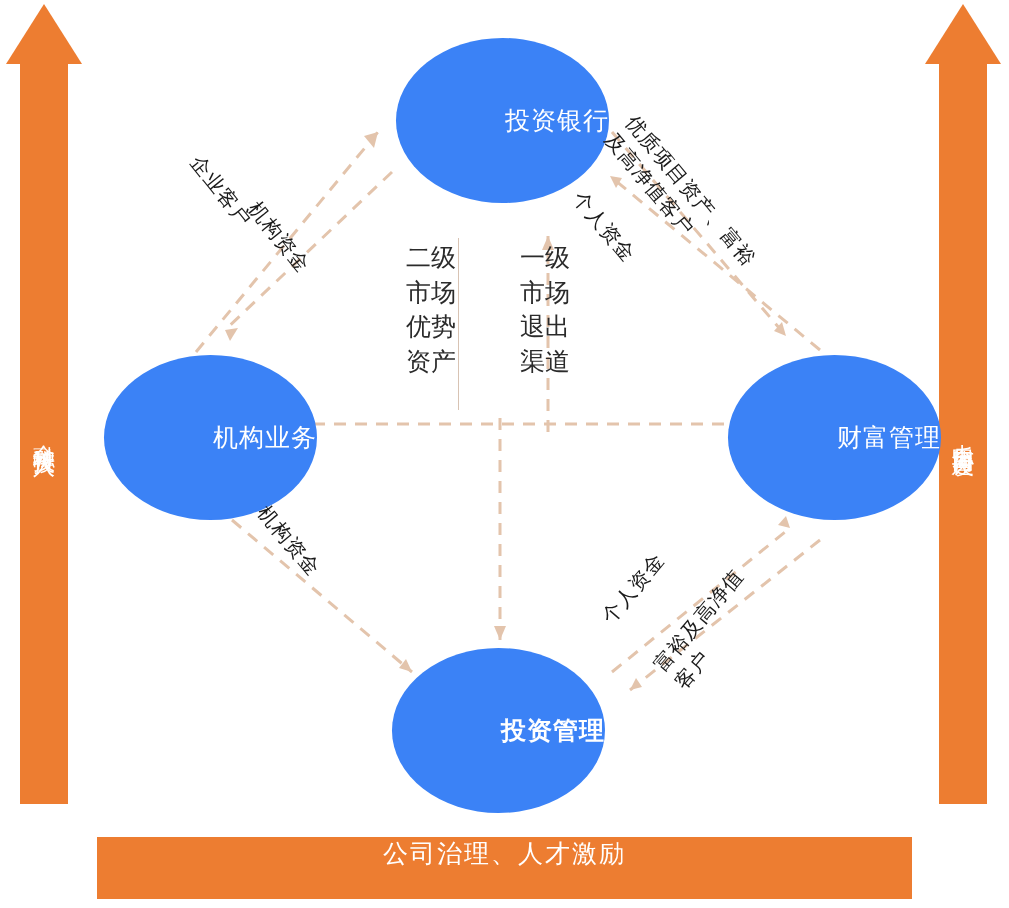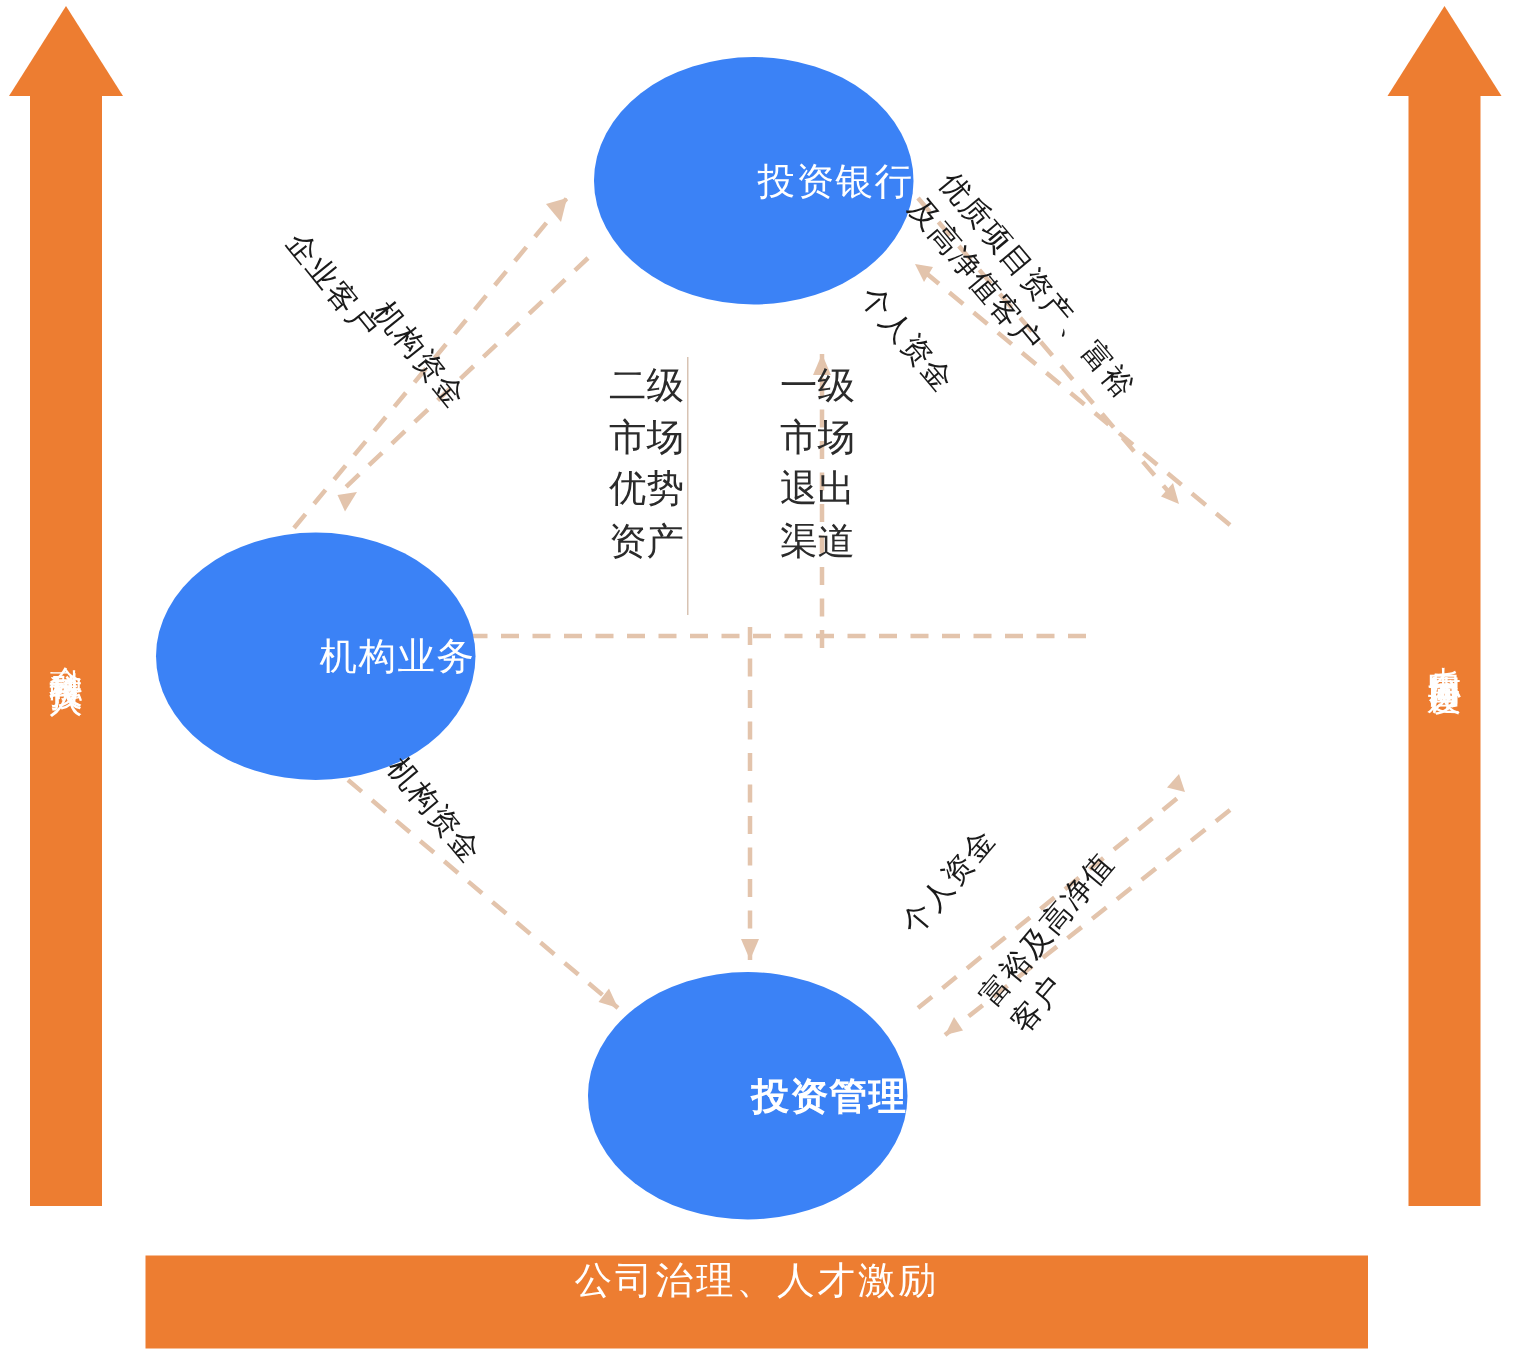--- a/index.html
+++ b/index.html
@@ -207,20 +207,23 @@
     <div class="shaft"></div>
     <div class="vlabel">中后台协同建设</div>
   </div>
 
   <div class="node" id="node-ib">
     <span>投资银行</span>
   </div>
   <div class="node" id="node-inst">
     <span>机构业务</span>
   </div>
+  <div class="node" id="node-wealth">
+    <span>财富管理</span>
+  </div>
   <div class="node" id="node-am">
     <span>投资管理</span>
   </div>
 
   <div id="col-divider"></div>
   <div class="center-col" id="col-secondary">二级
 市场
 优势
 资产</div>
   <div class="center-col" id="col-primary">一级

